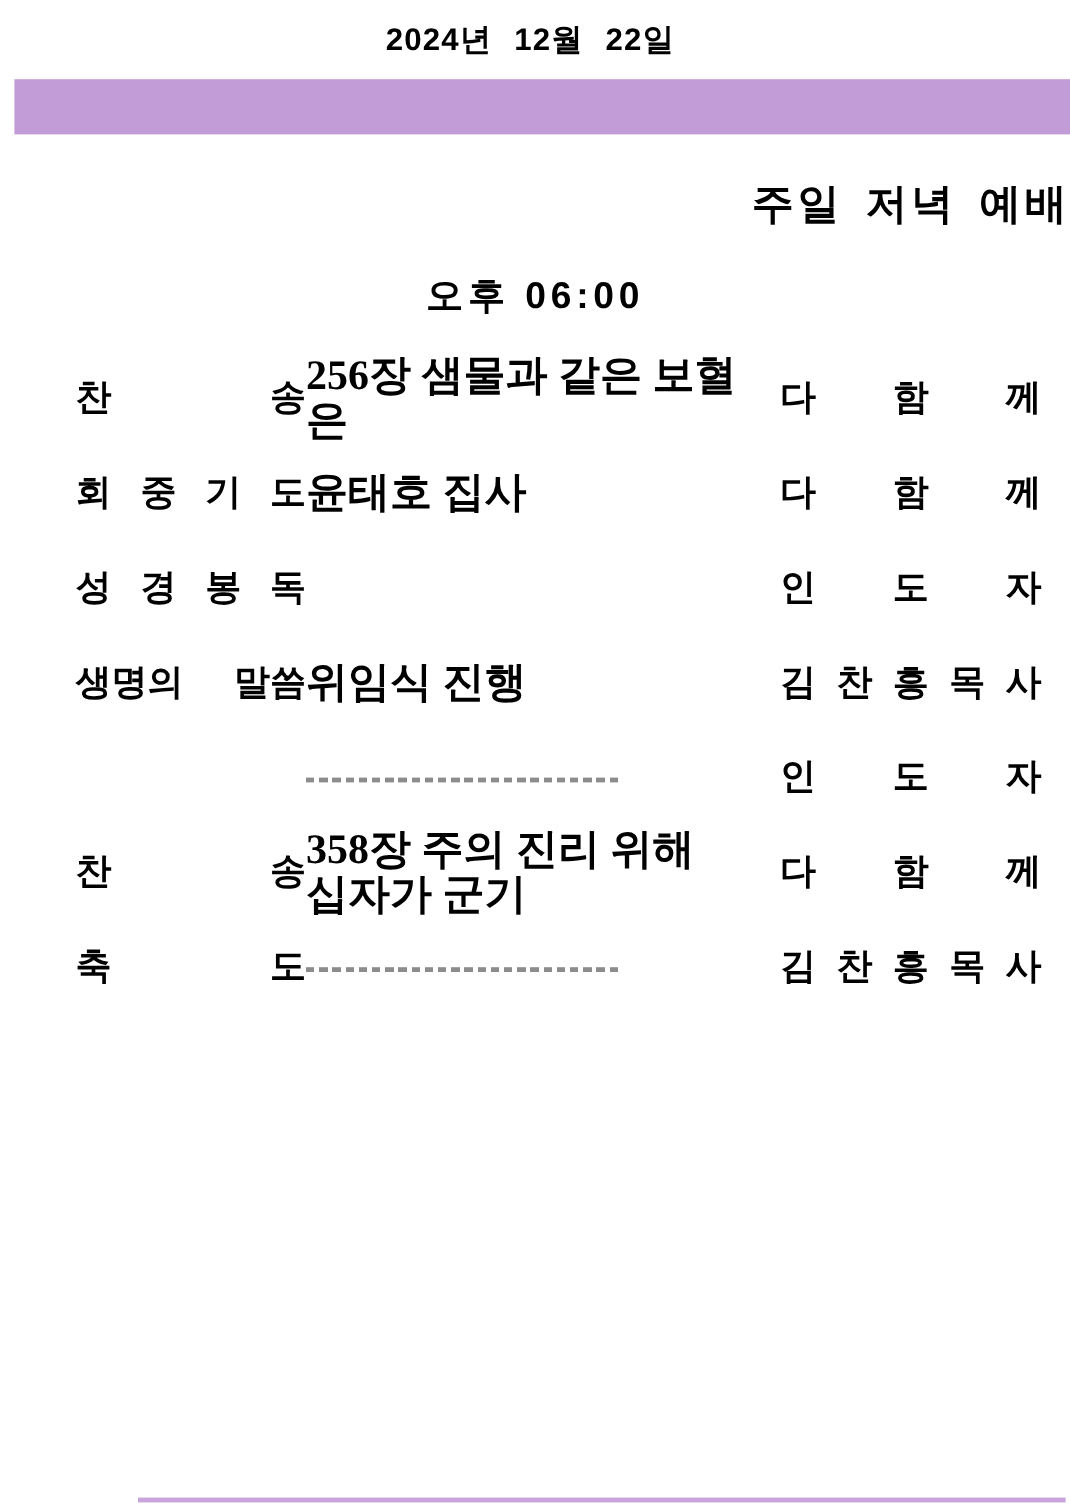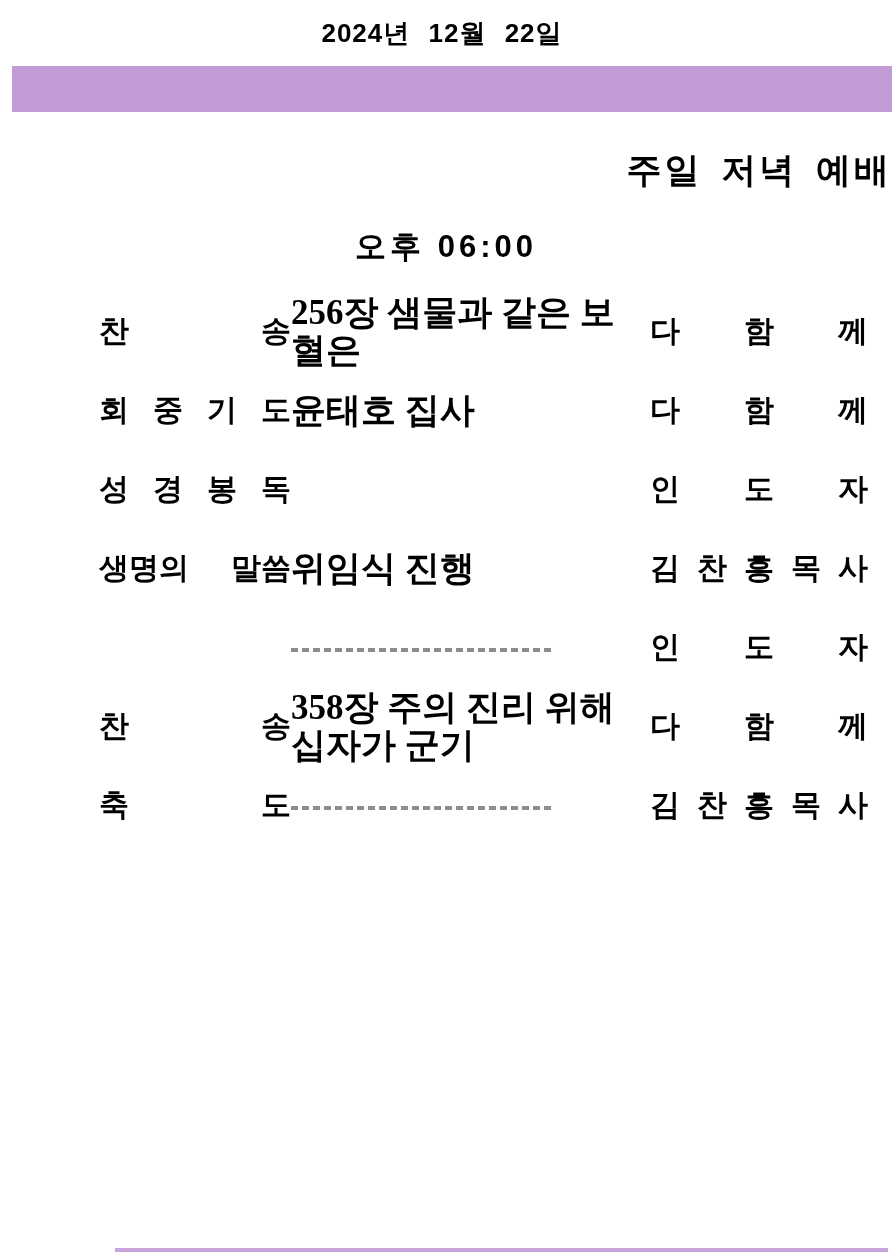--- a/index.html
+++ b/index.html
@@ -33,30 +33,31 @@
     text-align: right;
     font-size: 35px;
     letter-spacing: 3px;
     word-spacing: 6px;
   }
 
   .header-line {
     position: absolute;
     top: 226px; left: 8px; right: 8px;
     display: flex;
-    justify-content: center;
+    justify-content: flex-end;
     align-items: center;
     font-size: 31px;
+    flex-direction: column;
   }
   .time { letter-spacing: 4px; }
   .leader { letter-spacing: 3px; }
 
   .rows {
     position: absolute;
-    top: 292px; left: 0; right: 0; padding-left: 36px;
+    top: 292px; left: 0; right: 0;
   }
   .row {
     height: 79px;
     display: grid;
     grid-template-columns: 63px 192px 1fr 218px 24px;
     align-items: center;
     font-size: 30px;
   }
   .cell-item {
     grid-column: 2;

